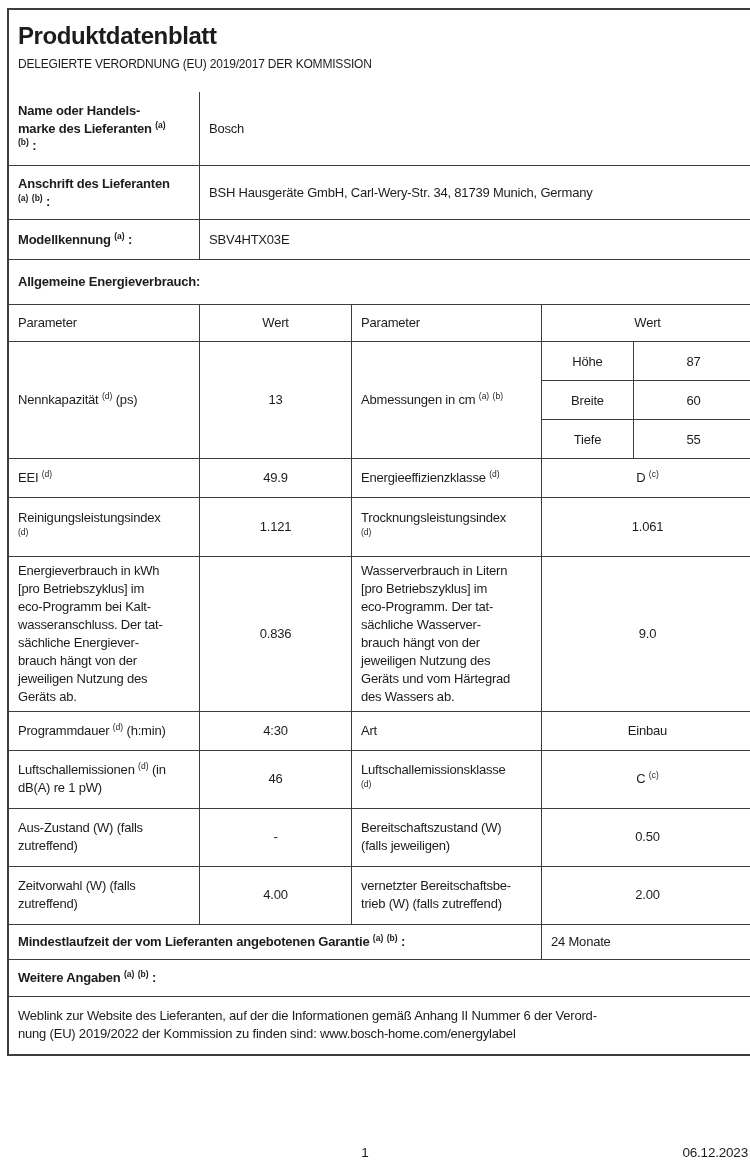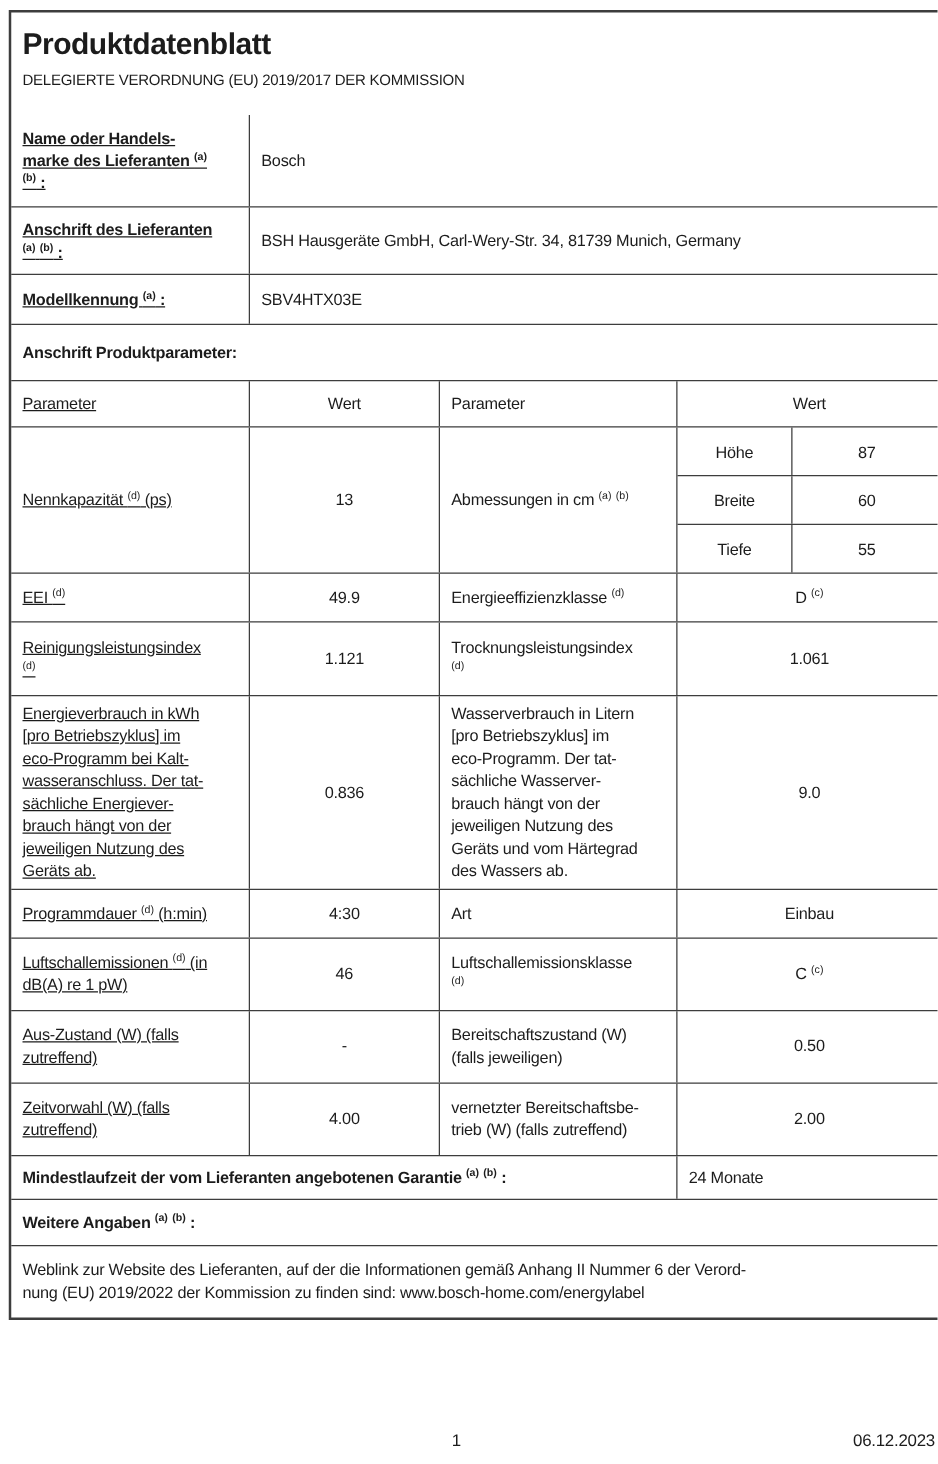--- a/index.html
+++ b/index.html
@@ -21,21 +21,21 @@
     display: flex; flex-direction: column; justify-content: center;
   }
   .cell:last-child { border-right: none; }
   .txt { white-space: pre-line; line-height: 1.38; }
   .val { padding: 5px 4px; }
   .val .txt { text-align: center; width: 100%; }
   .bold { font-weight: bold; }
   sup { font-size: 8.5px; line-height: 0; vertical-align: 5px; letter-spacing: 0; }
 
   
-  .w-c1 { flex: 0 0 191px; text-decoration: underline; }
+  .w-c1 { flex: 0 0 191px; }
   .w-c2 { flex: 0 0 152px; }
   .w-c3 { flex: 0 0 190px; }
   .w-fill { flex: 1 1 auto; min-width: 0; }
   .w-warranty { flex: 0 0 533px; }
 
   
   .h-title { min-height: 82px; }
   .h74 { min-height: 74px; }
   .h54 { min-height: 54px; }
   .h40 { min-height: 40px; }
@@ -98,21 +98,21 @@
     <div class="cell w-c1 bold">
       <div class="txt"><span>Modellkennung </span><sup>(a)</sup><span> :</span></div>
     </div>
     <div class="cell w-fill">
       <div class="txt">SBV4HTX03E</div>
     </div>
   </div>
 
   <div class="row h45">
     <div class="cell w-fill bold">
-      <div class="txt">Anschrift Produktparameter:</div>
+      <div class="txt">Allgemeine Energieverbrauch:</div>
     </div>
   </div>
 
   <div class="row h37">
     <div class="cell w-c1">
       <div class="txt">Parameter</div>
     </div>
     <div class="cell w-c2 val">
       <div class="txt">Wert</div>
     </div>

